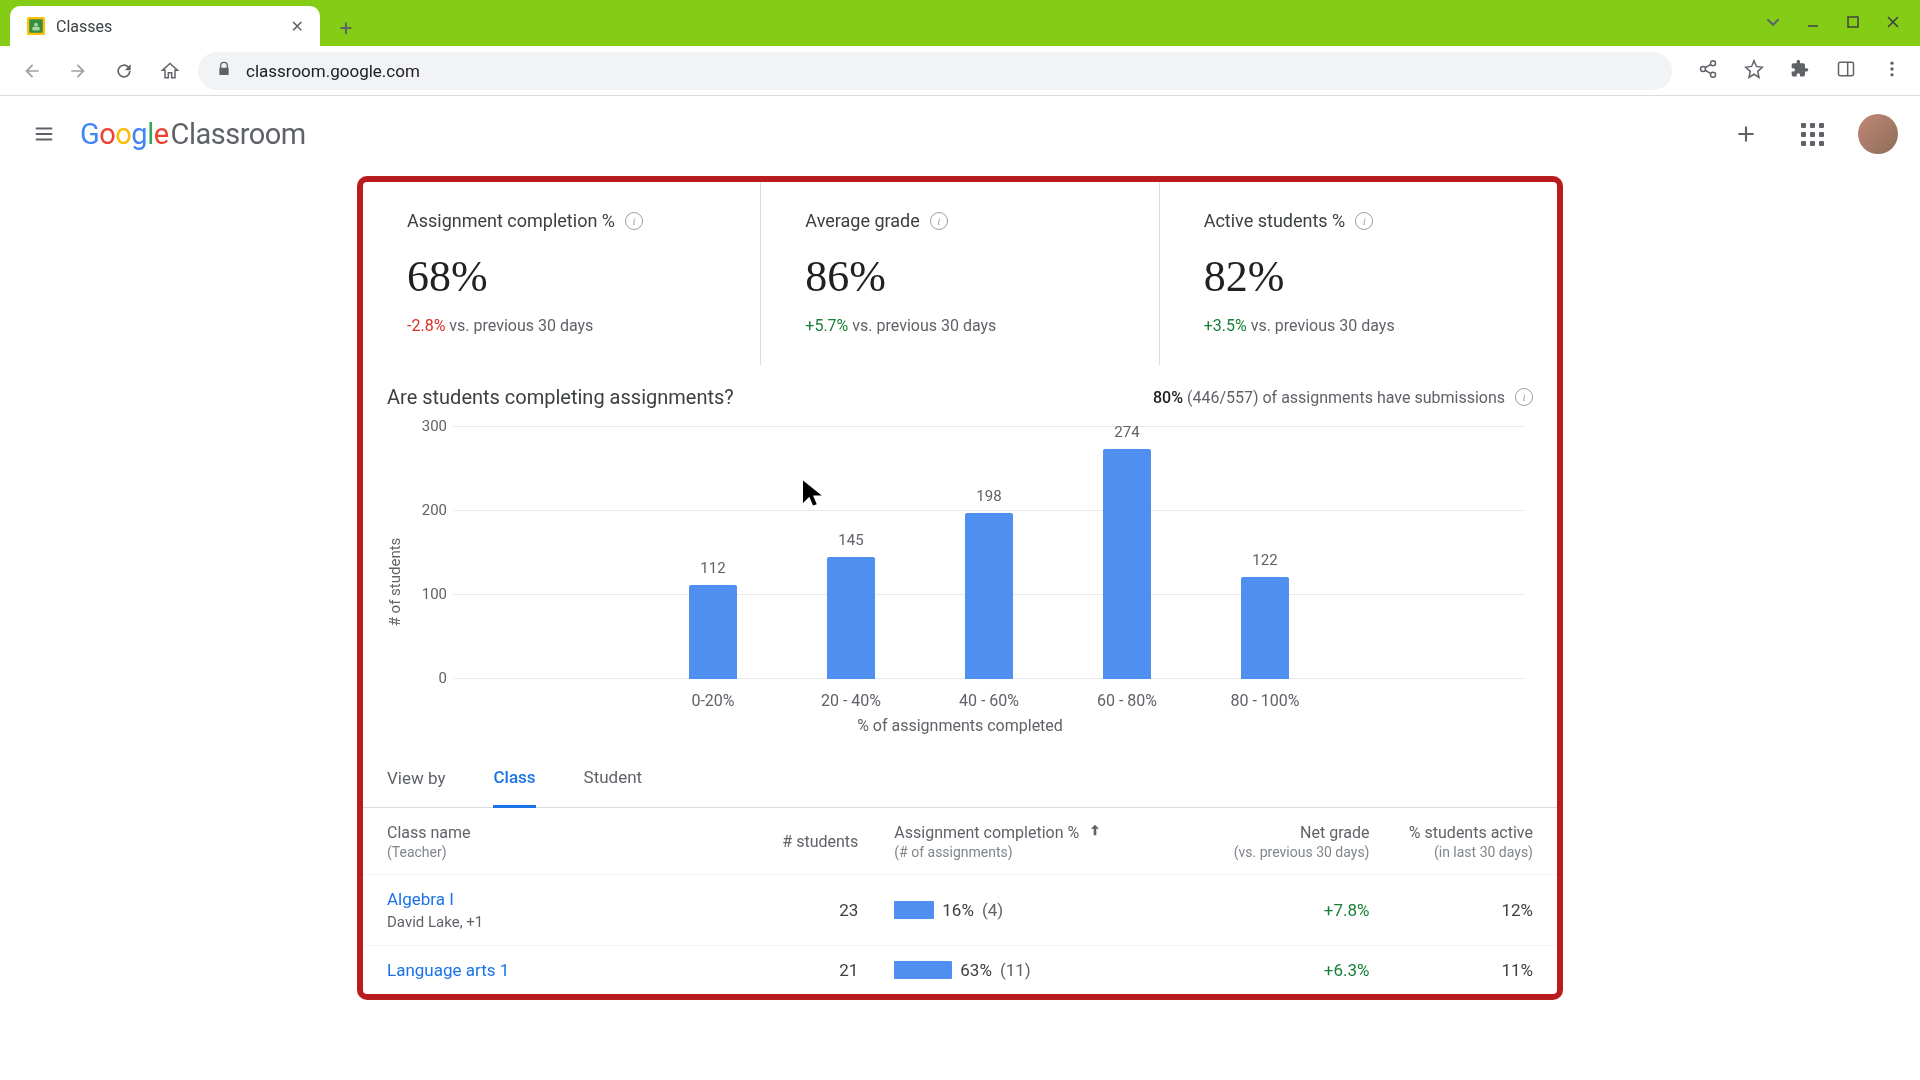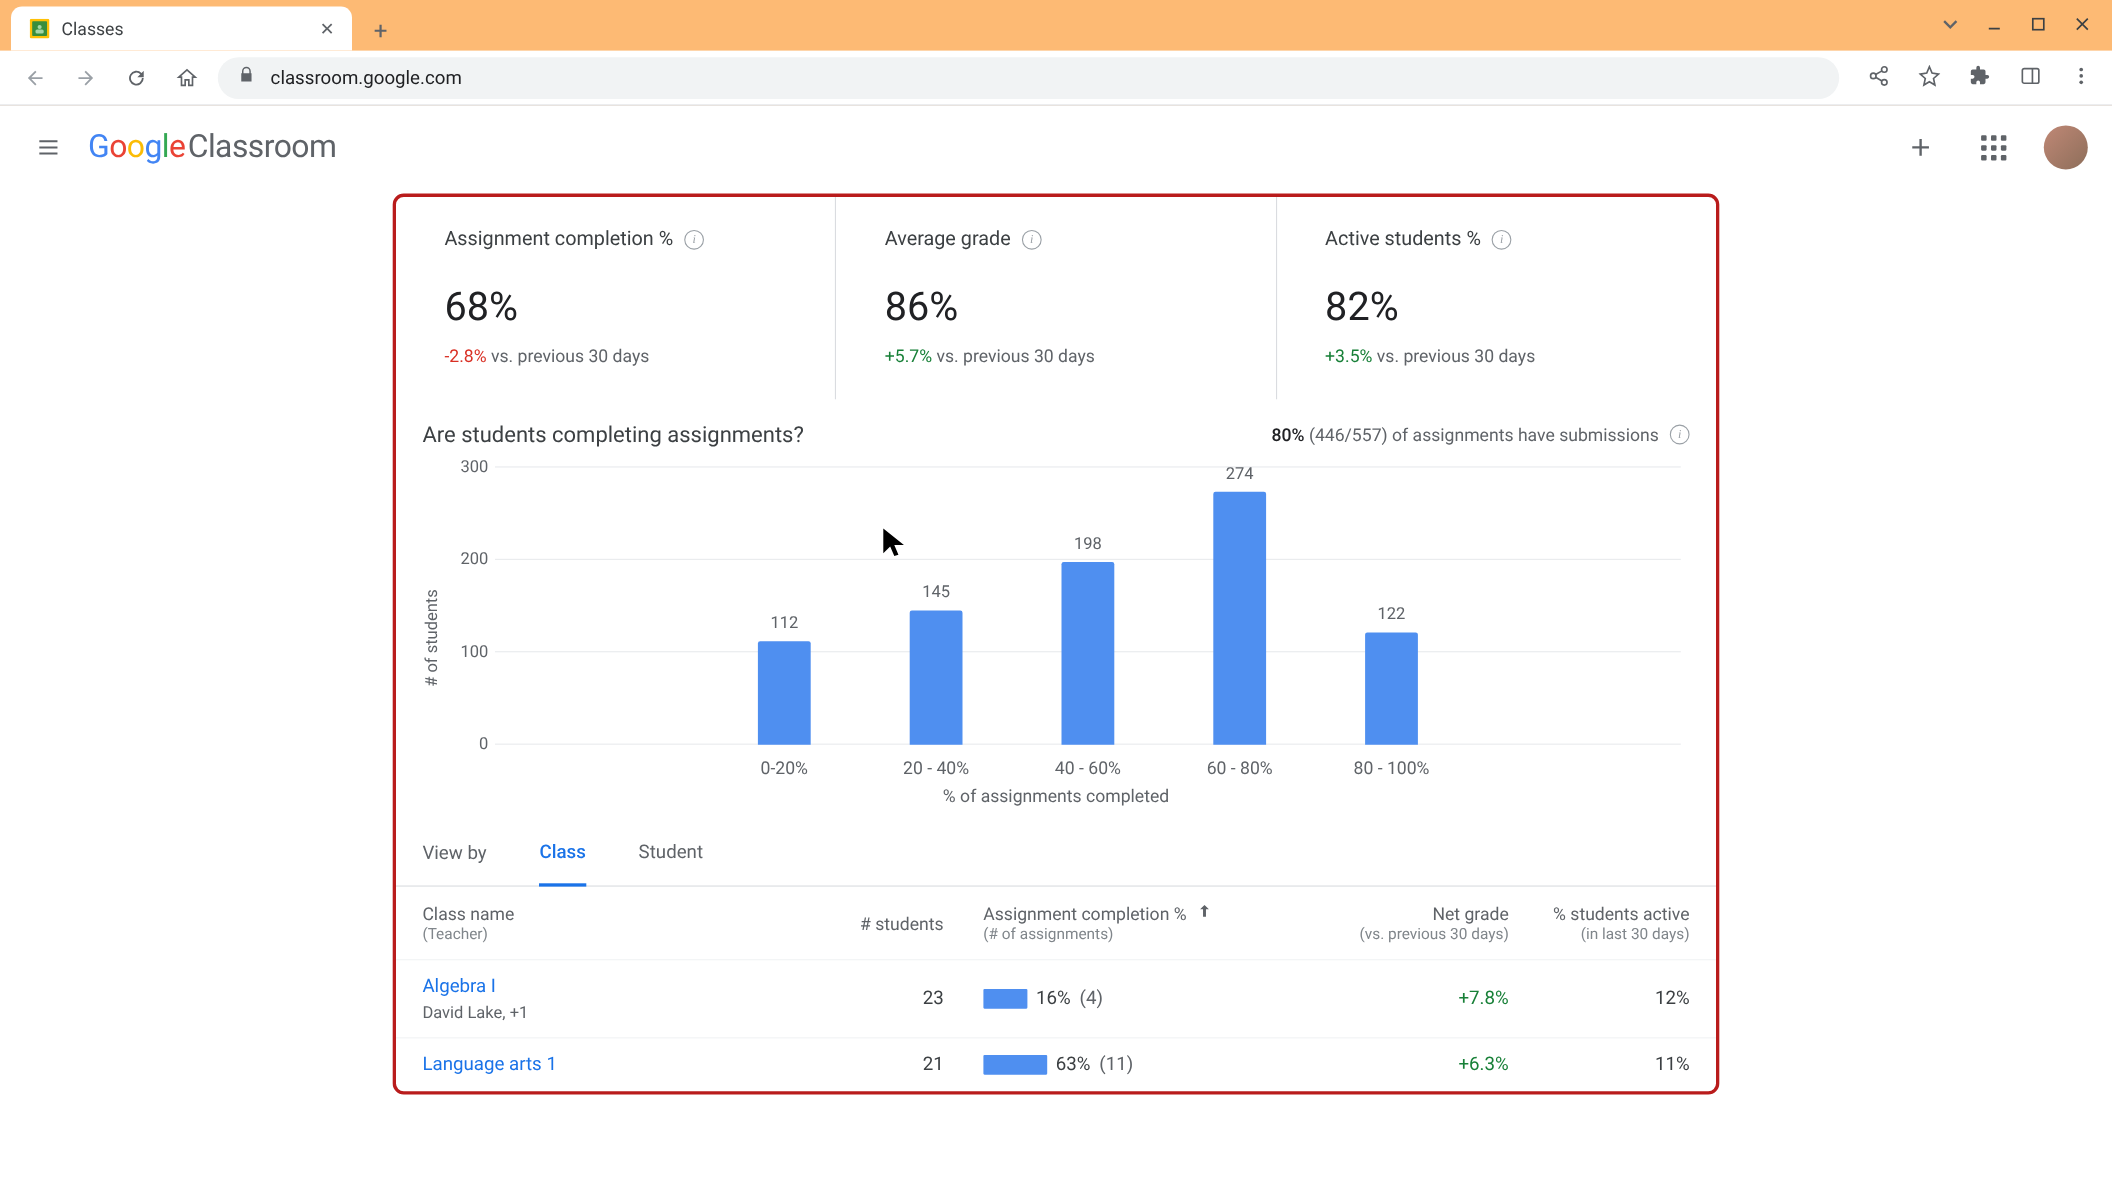--- a/index.html
+++ b/index.html
@@ -1,19 +1,19 @@
 <!DOCTYPE html>
 <html><head>
 <meta charset="utf-8">
 <style>
 * { margin: 0; padding: 0; box-sizing: border-box; font-family: "Google Sans", Roboto, Arial, sans-serif; }
 body { background: #fff; color: #3c4043; width: 1920px; height: 1080px; overflow: hidden; }
 
 
-.browser-chrome { background: #fdba74; }
+.browser-chrome { background: #84cc16; }
 .tab-strip { display: flex; align-items: flex-end; height: 46px; padding-left: 10px; }
 .tab { background: #fff; display: flex; align-items: center; gap: 10px; padding: 0 16px; height: 40px; border-radius: 10px 10px 0 0; width: 310px; font-size: 16px; color: #3c4043; }
 .tab .favicon { width: 20px; height: 20px; display: flex; align-items: center; justify-content: center; }
 .tab-title { flex: 1; }
 .tab-close { color: #5f6368; cursor: pointer; font-size: 16px; }
 .new-tab { width: 36px; height: 36px; display: flex; align-items: center; justify-content: center; color: #5f6368; margin-left: 8px; cursor: pointer; font-size: 22px; }
 .window-controls { margin-left: auto; display: flex; gap: 26px; padding-right: 20px; color: #3c4043; align-self: center; }
 .window-controls span { cursor: pointer; }
 
 .toolbar { background: #fff; height: 50px; display: flex; align-items: center; padding: 0 14px; gap: 10px; border-bottom: 1px solid #dadce0; }
@@ -34,28 +34,28 @@
 .logo-google span:nth-child(4) { color: #4285F4; }
 .logo-google span:nth-child(5) { color: #34A853; }
 .logo-google span:nth-child(6) { color: #EA4335; }
 .logo-classroom { color: #5f6368; font-weight: 400; margin-left: 2px; }
 .header-right { margin-left: auto; display: flex; align-items: center; gap: 26px; }
 .icon-btn { width: 40px; height: 40px; display: flex; align-items: center; justify-content: center; color: #5f6368; cursor: pointer; border-radius: 50%; }
 .avatar { width: 40px; height: 40px; border-radius: 50%; background: linear-gradient(135deg,#c08876 0%, #8d6e5a 100%); cursor: pointer; }
 
 
 .main { display: flex; justify-content: center; padding-top: 4px; }
-.card { width: 1206px; border: 3px solid #b91c1c; border-radius: 10px; overflow: hidden; }
+.card { width: 1206px; border: 6px solid #b91c1c; border-radius: 10px; overflow: hidden; }
 
 .stats-row { display: flex; }
 .stat { flex: 1; padding: 28px 44px 30px; }
 .stat + .stat { border-left: 1px solid #dadce0; }
 .stat-head { display: flex; align-items: center; gap: 10px; color: #3c4043; font-size: 18px; }
 .info-icon { width: 18px; height: 18px; border: 1.5px solid #9aa0a6; border-radius: 50%; display: inline-flex; align-items: center; justify-content: center; font-size: 11px; color: #9aa0a6; font-family: serif; font-style: italic; }
-.stat-value { font-size: 36px; color: #202124; margin-top: 30px; font-weight: 400; }
+.stat-value { font-size: 44px; color: #202124; margin-top: 20px; font-weight: 400; font-family: Liberation Serif, serif; }
 .stat-delta { margin-top: 14px; font-size: 16px; }
 .delta-neg { color: #d93025; }
 .delta-pos { color: #188038; }
 .delta-suffix { color: #5f6368; }
 
 .chart-section { padding: 20px 24px 12px; }
 .chart-head { display: flex; align-items: center; justify-content: space-between; }
 .chart-title { font-size: 20px; color: #3c4043; }
 .chart-meta { margin-left: auto; font-size: 16px; color: #5f6368; display: flex; align-items: center; gap: 10px; }
 .chart-meta b { color: #202124; font-weight: 500; }

